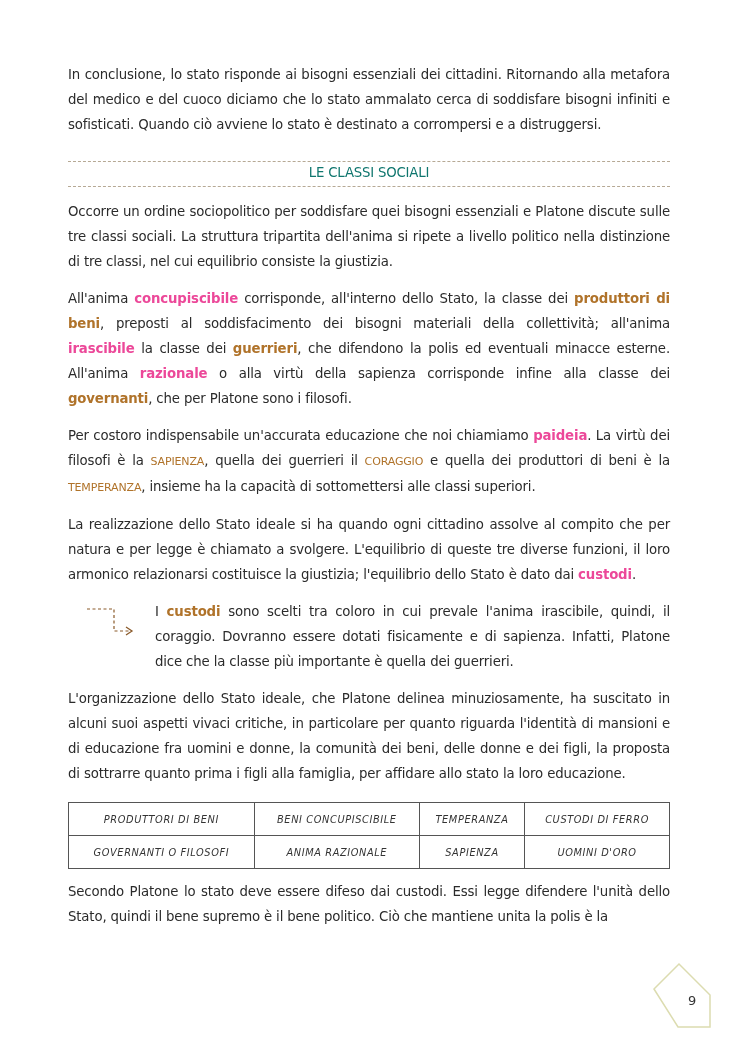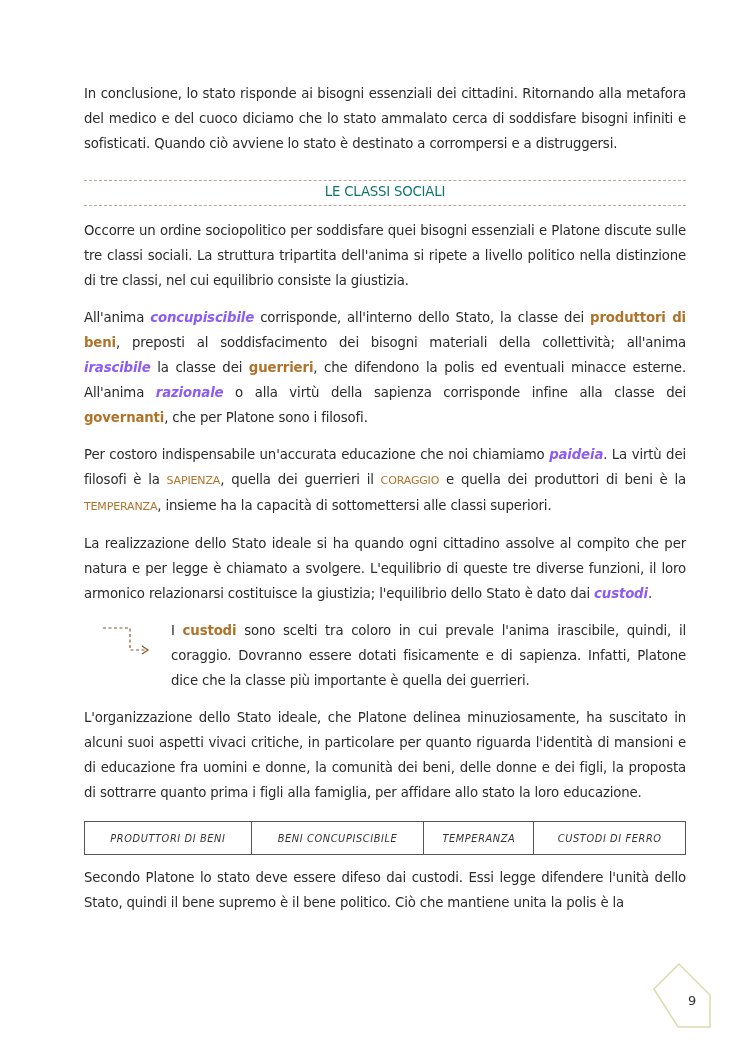--- a/index.html
+++ b/index.html
@@ -1,25 +1,25 @@
 <!DOCTYPE html>
 <html><head>
 <meta charset="utf-8">
 <style>
   html, body { margin: 0; padding: 0; background: #ffffff; }
   body { width: 744px; height: 1052px; position: relative; overflow: hidden;
          font-family: "DejaVu Sans", sans-serif; color: #2b2b2b; }
-  .page { position: absolute; left: 84px; top: 62px; width: 602px; margin-top: 19px; }
+  .page { position: absolute; left: 68px; top: 62px; width: 602px; }
   p { margin: 0; font-size: 13.3px; line-height: 25px; text-align: justify; letter-spacing: -0.15px; }
   .gap { height: 12px; }
   .hdr { position: relative; margin: 24px 0 12px 0; height: 24px;
          border-top: 1px dashed #b6a995; border-bottom: 1px dashed #b6a995; }
   .hdr-title { position: absolute; left: 0; right: 0; top: 3px; text-align: center;
                font-size: 13.3px; color: #0f766e; letter-spacing: -0.2px; }
-  .term-i { font-weight: bold; font-style: italic; color: #8b5cf6; }
+  .term-i { font-weight: bold; color: #ec4899; }
   .term-b { font-weight: bold; color: #b0732a; }
   .virtue { font-size: 11px; color: #b0732a; }
   .note { position: relative; padding-left: 87px; }
   .arrow { position: absolute; left: 18px; top: 6px; width: 60px; height: 34px; }
   table { border-collapse: collapse; width: 602px; margin-top: 16px; margin-bottom: 10px; }
   td { border: 1px solid #555555; height: 32px; text-align: center; font-style: italic;
        font-size: 9.8px; letter-spacing: 0.6px; color: #333333; padding: 0 4px; }
   .pagetab { position: absolute; left: 652px; top: 962px; width: 70px; height: 70px; }
   .pagenum { position: absolute; left: 688px; top: 993px; font-size: 13px; color: #333; }
 </style>
@@ -58,20 +58,26 @@
   <p>L'organizzazione dello Stato ideale, che Platone delinea minuziosamente, ha suscitato in alcuni suoi aspetti vivaci critiche, in particolare per quanto riguarda l'identità di mansioni e di educazione fra uomini e donne, la comunità dei beni, delle donne e dei figli, la proposta di sottrarre quanto prima i figli alla famiglia, per affidare allo stato la loro educazione.</p>
 
   <table>
     <tbody id="tbody">
         <tr>
           <td>PRODUTTORI DI BENI</td>
           <td>BENI CONCUPISCIBILE</td>
           <td>TEMPERANZA</td>
           <td>CUSTODI DI FERRO</td>
         </tr>
+        <tr>
+          <td>GOVERNANTI O FILOSOFI</td>
+          <td>ANIMA RAZIONALE</td>
+          <td>SAPIENZA</td>
+          <td>UOMINI D'ORO</td>
+        </tr>
       </tbody>
   </table>
 
   <p>Secondo Platone lo stato deve essere difeso dai custodi. Essi legge difendere l'unità dello Stato, quindi il bene supremo è il bene politico. Ciò che mantiene unita la polis è la</p>
 </div>
 
 <svg class="pagetab" viewBox="0 0 70 70">
   <path d="M2 27 L27 2 L58 33 L58 65 L26 65 Z" fill="#ffffff" stroke="#dcdcb0" stroke-width="1.5"></path>
 </svg>
 <div class="pagenum">9</div>

